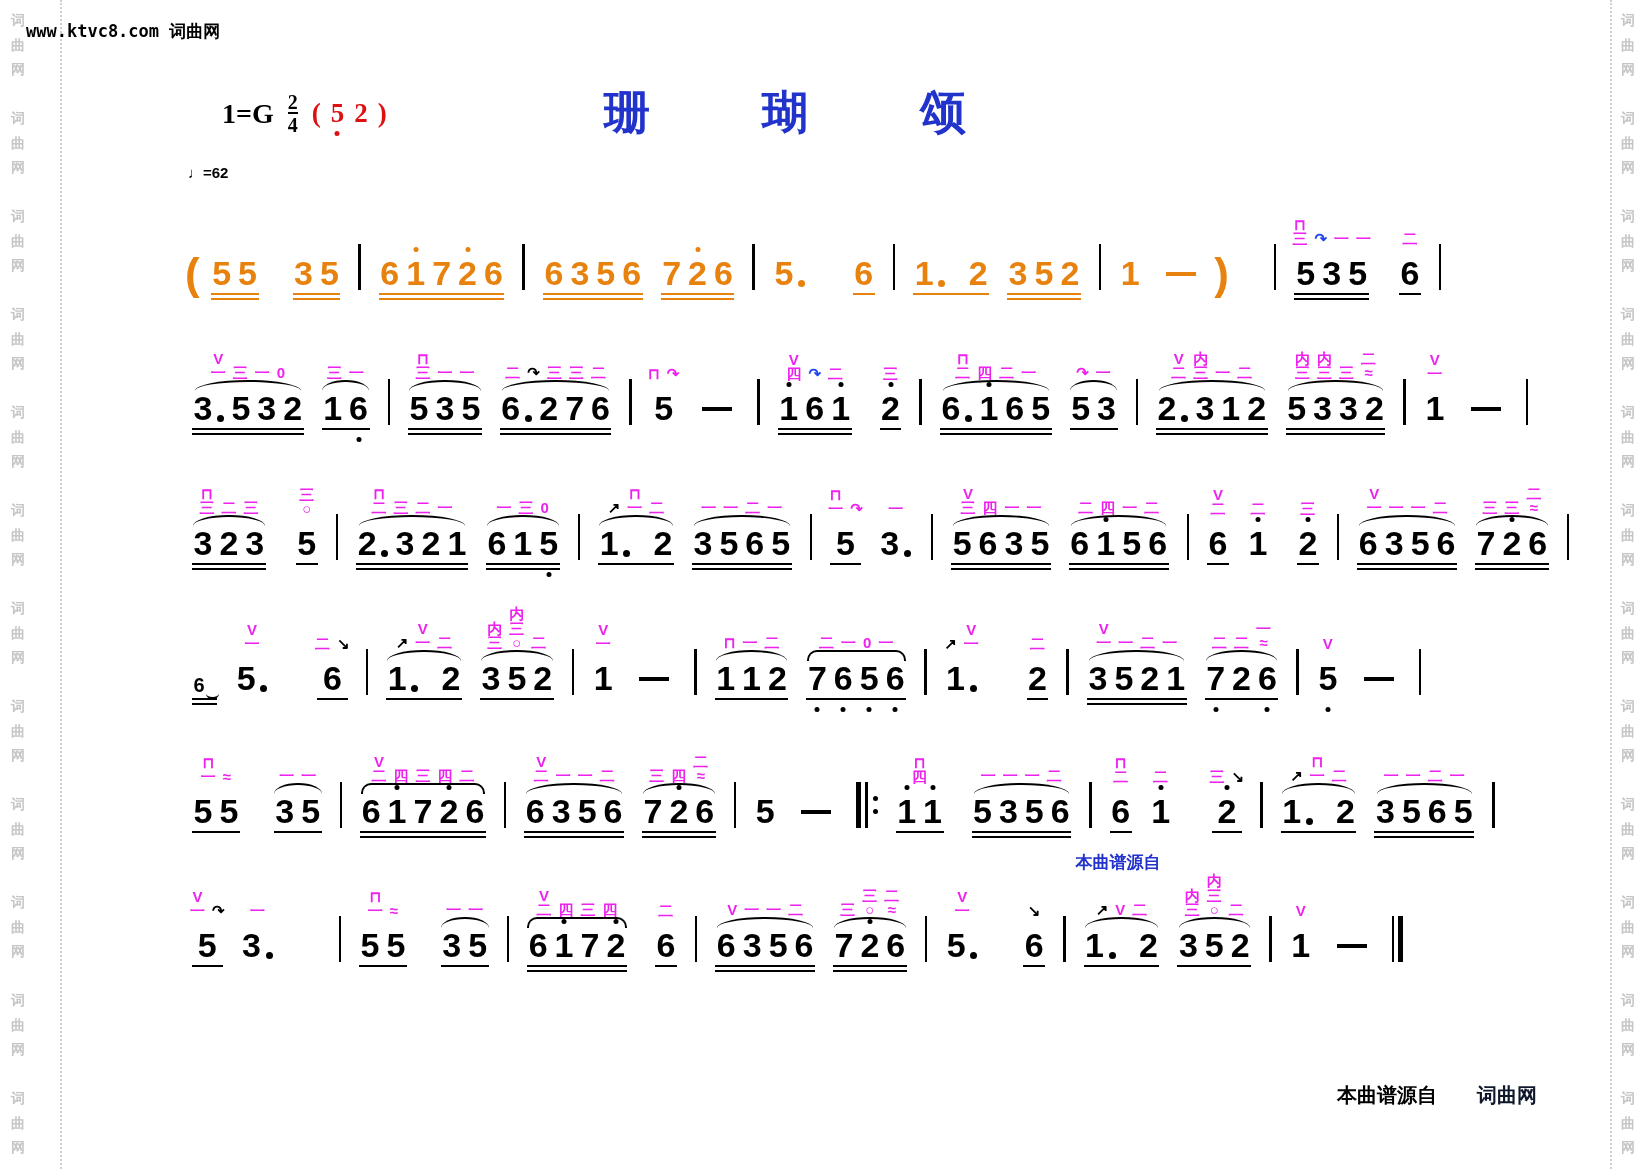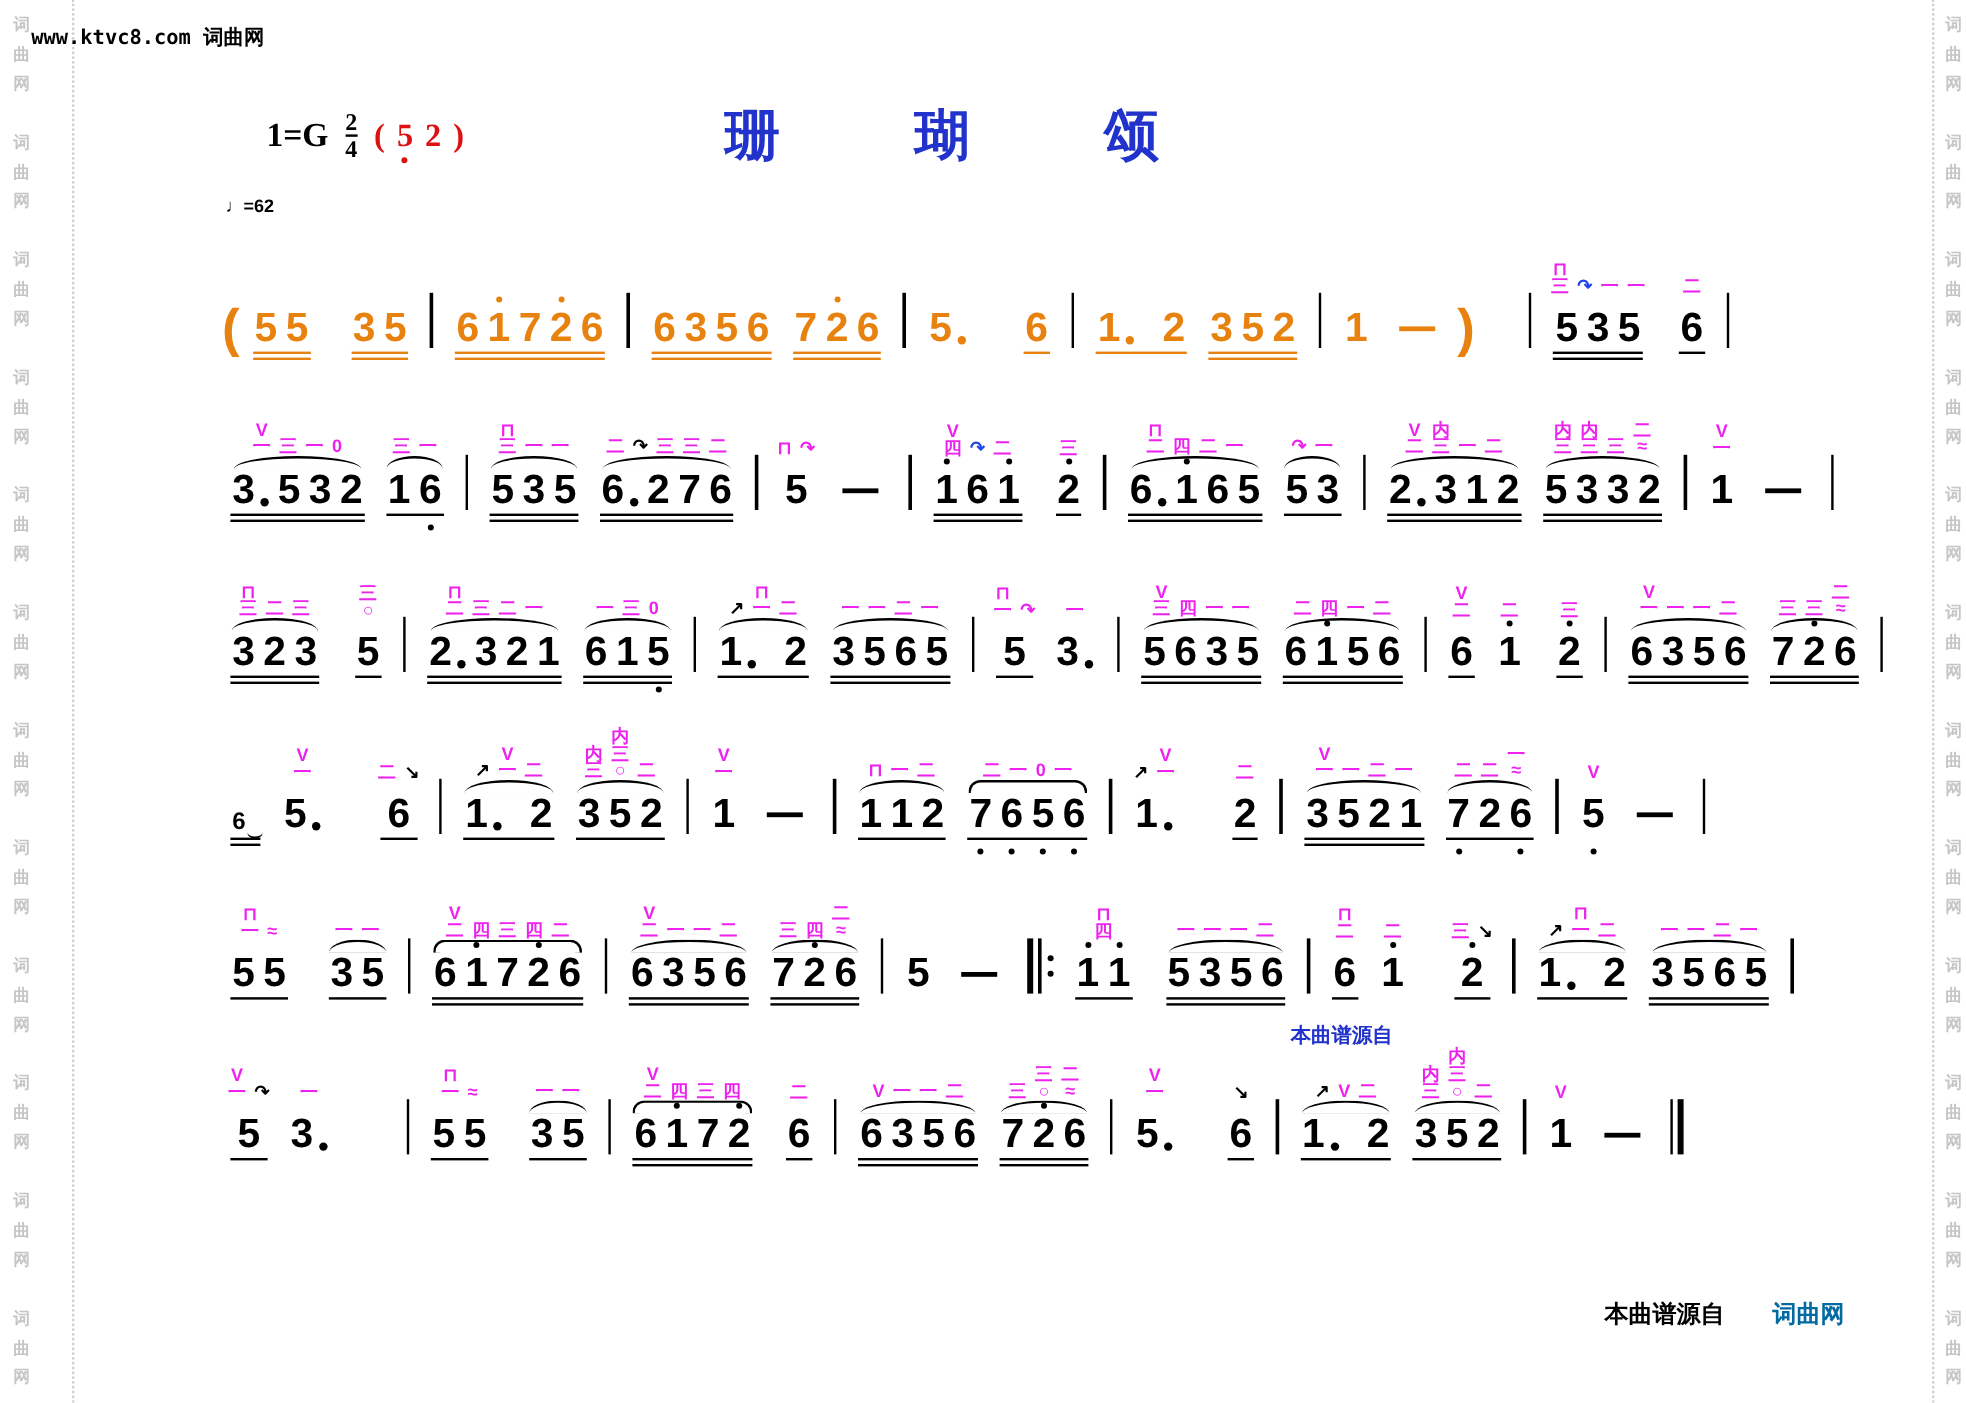--- a/index.html
+++ b/index.html
@@ -16,21 +16,21 @@
   .frac .den{border-top:2px solid #000;padding-top:1px;}
   .pickup{color:#dd1111;font-size:27px;display:flex;align-items:center;gap:10px;}
   .p5{position:relative;}
   .p5::after{content:"";position:absolute;left:50%;transform:translateX(-50%);bottom:-7px;
              width:5px;height:5px;border-radius:50%;background:currentColor;}
   .tempo{position:absolute;left:188px;top:164px;font-weight:bold;font-size:15px;}
   .title{position:absolute;left:604px;top:82px;font-family:"Liberation Serif",serif;font-weight:bold;
          font-size:46px;color:#2233cc;letter-spacing:112px;white-space:nowrap;text-align:center;}
   .composers{position:absolute;left:1203px;top:116px;font-size:19px;line-height:1.18;font-weight:bold;}
   .f1{position:absolute;left:1337px;top:1082px;font-size:20px;font-weight:bold;}
-  .f2{position:absolute;left:1477px;top:1082px;font-size:20px;font-weight:bold;color:#0369a1;}
+  .f2{position:absolute;left:1477px;top:1082px;font-size:20px;font-weight:bold;color:#0f172a;}
 
   
   .mline{position:absolute;left:183px;display:flex;align-items:flex-end;height:90px;white-space:nowrap;}
   .grp{display:flex;flex-direction:column;align-items:center;margin:0 7px;position:relative;}
   .grp.k{color:#000 !important;}
   .ann{height:26px;display:flex;gap:7px;align-items:flex-end;color:#ee22ee;font-weight:bold;
        font-size:15px;line-height:1;overflow:visible;}
   .tok{display:flex;flex-direction:column;align-items:center;line-height:0.95;}
   .tok.blue{color:#2244ee;} .tok.black{color:#000;}
   .arcrow{height:10px;width:92%;}

